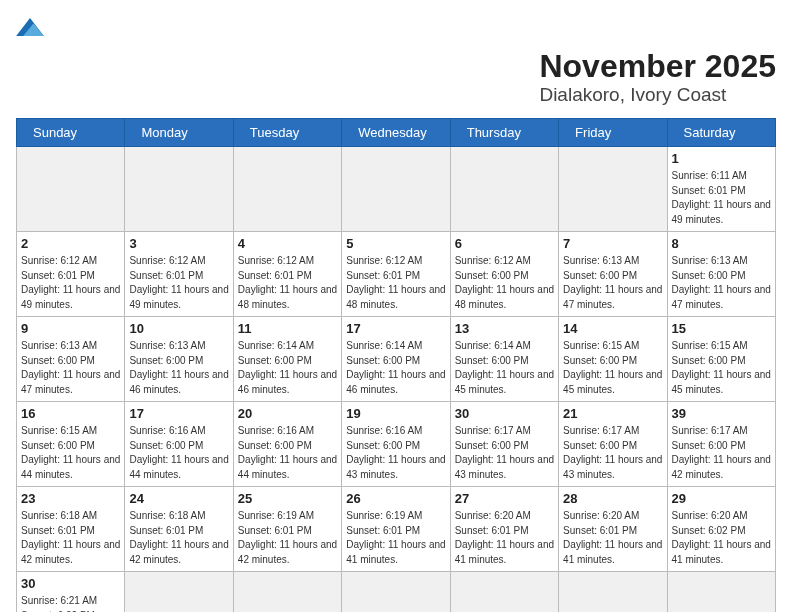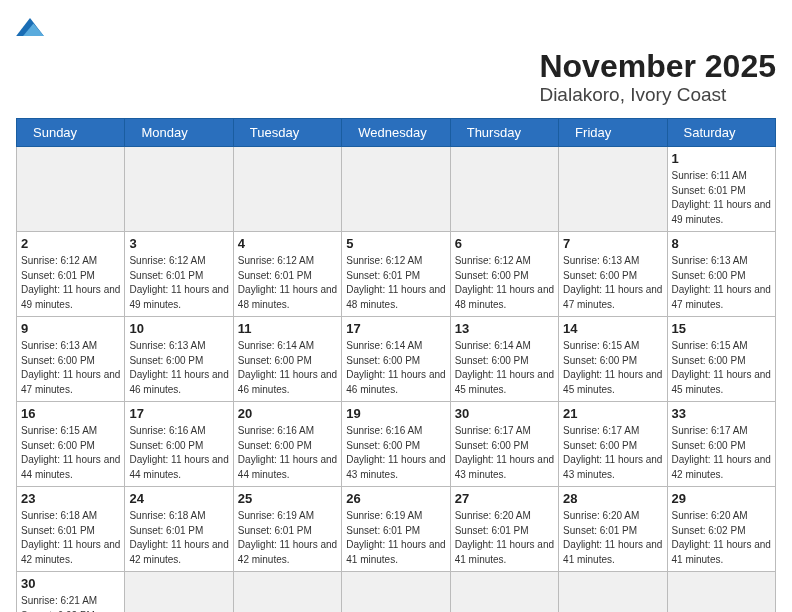--- a/index.html
+++ b/index.html
@@ -220,21 +220,21 @@
         </td>
         <td>
           <span class="day-num">30</span>
           <div class="day-info">Sunrise: 6:17 AM<br>Sunset: 6:00 PM<br>Daylight: 11 hours and 43 minutes.</div>
         </td>
         <td>
           <span class="day-num">21</span>
           <div class="day-info">Sunrise: 6:17 AM<br>Sunset: 6:00 PM<br>Daylight: 11 hours and 43 minutes.</div>
         </td>
         <td>
-          <span class="day-num">33</span>
+          <span class="day-num">39</span>
           <div class="day-info">Sunrise: 6:17 AM<br>Sunset: 6:00 PM<br>Daylight: 11 hours and 42 minutes.</div>
         </td>
       </tr>
       <tr>
         <td>
           <span class="day-num">23</span>
           <div class="day-info">Sunrise: 6:18 AM<br>Sunset: 6:01 PM<br>Daylight: 11 hours and 42 minutes.</div>
         </td>
         <td>
           <span class="day-num">24</span>

